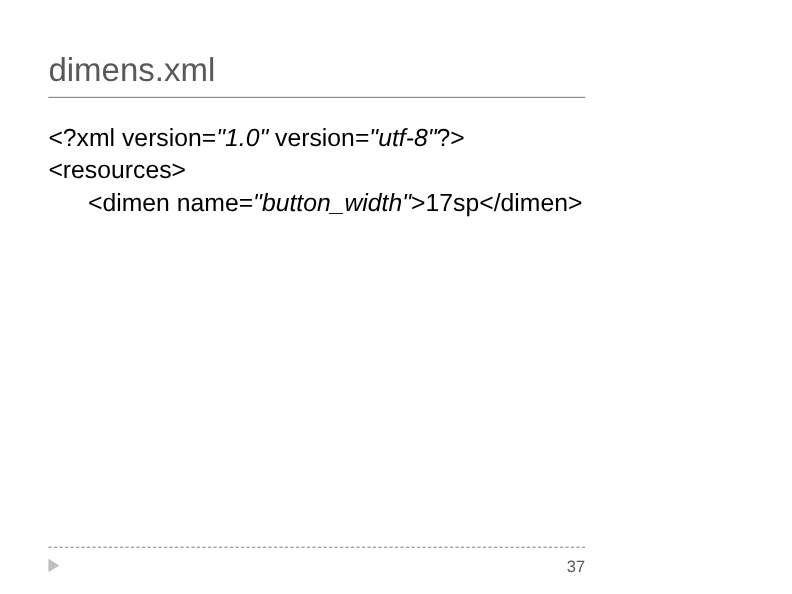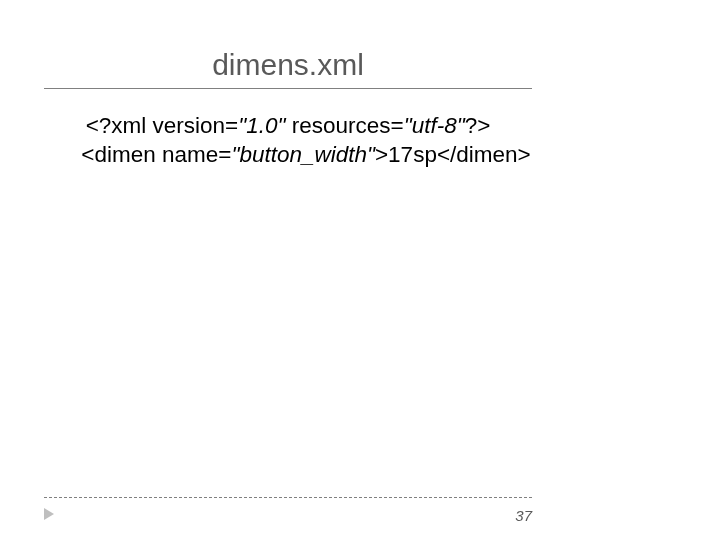--- a/index.html
+++ b/index.html
@@ -1,37 +1,38 @@
 <!DOCTYPE html>
 <html><head>
 <meta charset="utf-8">
 <style>
   * { margin: 0; padding: 0; box-sizing: border-box; }
   html, body { width: 720px; height: 540px; background: #fff; font-family: Arial, Helvetica, sans-serif; position: relative; }
-  .slide { width: 576px; height: 540px; background: #ffffff; position: relative; padding: 48px 44px 40px 44px; text-align: center; }
+  .slide { width: 576px; height: 540px; background: #ffffff; position: relative; padding: 48px 44px 40px 44px; }
   .title { font-size: 30px; color: #595959; font-weight: 400; margin-bottom: 6px; }
   .title-rule { border: none; border-top: 1.5px solid #808080; margin-bottom: 22px; }
   .code { font-size: 22.5px; color: #000; line-height: 1.3; }
   .code .italic { font-style: italic; }
   .indent { margin-left: 36px; }
   .divider { position: absolute; left: 44px; right: 44px; bottom: 42px; border: none; border-top: 1px dashed #808080; }
   .bullet { position: absolute; left: 44px; bottom: 20px; width: 0; height: 0; border-left: 10px solid #bfbfbf; border-top: 6px solid transparent; border-bottom: 6px solid transparent; }
-  .pagenum { position: absolute; right: 44px; bottom: 16px; font-size: 15px; color: #595959; font-style: italic; }
+  .pagenum { position: absolute; right: 44px; bottom: 16px; font-size: 15px; color: #595959; }
 </style>
 </head>
 <body>
 
 <div class="slide">
   <h1 class="title">dimens.xml</h1>
   <hr class="title-rule">
 
   <div class="code">
     <div>
-      <span>&lt;?xml version=</span><span class="italic">"1.0"</span><span> resources=</span><span class="italic">"utf-8"</span><span>?&gt;</span>
+      <span>&lt;?xml version=</span><span class="italic">"1.0"</span><span> version=</span><span class="italic">"utf-8"</span><span>?&gt;</span>
     </div>
+    <div>&lt;resources&gt;</div>
     <div class="indent">
       <span>&lt;dimen name=</span><span class="italic">"button_width"</span><span>&gt;17sp&lt;/dimen&gt;</span>
     </div>
   </div>
 
   <hr class="divider">
   <div class="bullet"></div>
   <div class="pagenum">37</div>
 </div>
 

